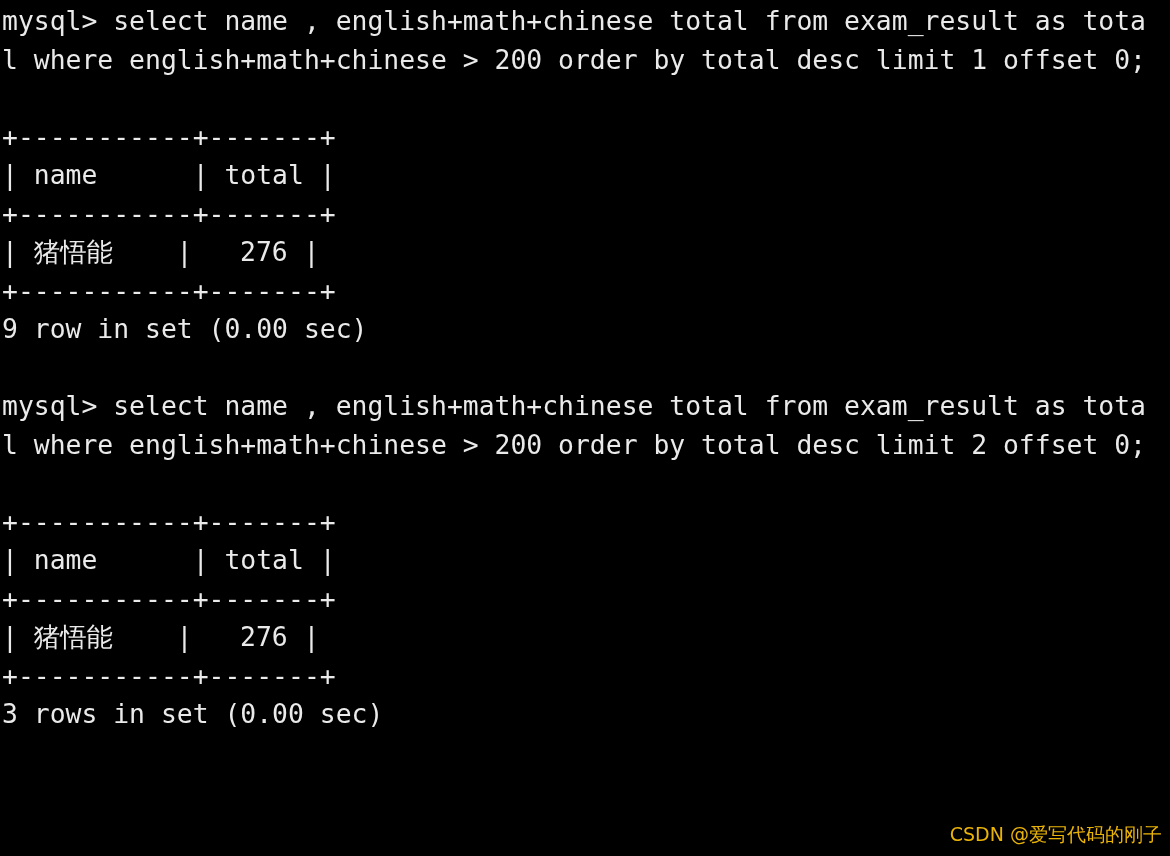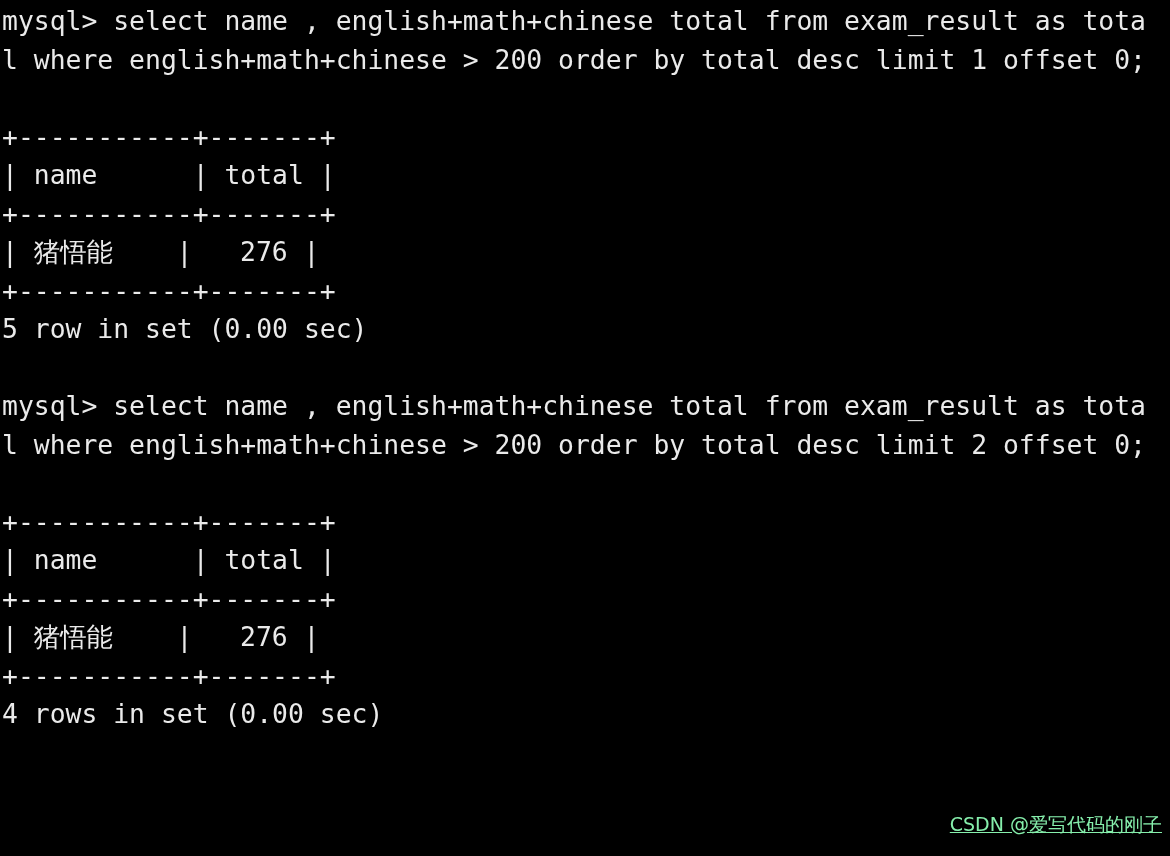--- a/index.html
+++ b/index.html
@@ -42,50 +42,49 @@
   .cursor {
     display: inline-block;
     width: 16px;
     height: 28px;
     background: #ffffff;
     vertical-align: -5px;
   }
   #watermark {
     position: absolute;
     right: 8px;
-    bottom: 18px;
+    bottom: 8px;
     font-family: "DejaVu Sans", sans-serif;
     font-size: 19px;
-    color: #86efac;
+    color: #eab308;
     white-space: pre;
-    text-decoration: underline;
   }
 </style>
 </head>
 <body>
 
 <div id="terminal">
 
   <div class="line">mysql&gt; select name , english+math+chinese total from exam_result as tota</div>
   <div class="line">l where english+math+chinese &gt; 200 order by total desc limit 1 offset 0;</div>
   <div class="line blank"></div>
   <div class="line">+-----------+-------+</div>
   <div class="line">| name      | total |</div>
   <div class="line">+-----------+-------+</div>
   <div class="line">| 猪悟能    |   276 |</div>
   <div class="line">+-----------+-------+</div>
-  <div class="line">5 row in set (0.00 sec)</div>
+  <div class="line">9 row in set (0.00 sec)</div>
   <div class="line blank"></div>
 
   <div class="line">mysql&gt; select name , english+math+chinese total from exam_result as tota</div>
   <div class="line">l where english+math+chinese &gt; 200 order by total desc limit 2 offset 0;</div>
   <div class="line blank"></div>
   <div class="line">+-----------+-------+</div>
   <div class="line">| name      | total |</div>
   <div class="line">+-----------+-------+</div>
   <div class="line">| 猪悟能    |   276 |</div>
   <div class="line">+-----------+-------+</div>
-  <div class="line">4 rows in set (0.00 sec)</div>
+  <div class="line">3 rows in set (0.00 sec)</div>
   <div class="line blank"></div>
 
 
   <div id="watermark">CSDN @爱写代码的刚子</div>
 </div>
 
 </body></html>

